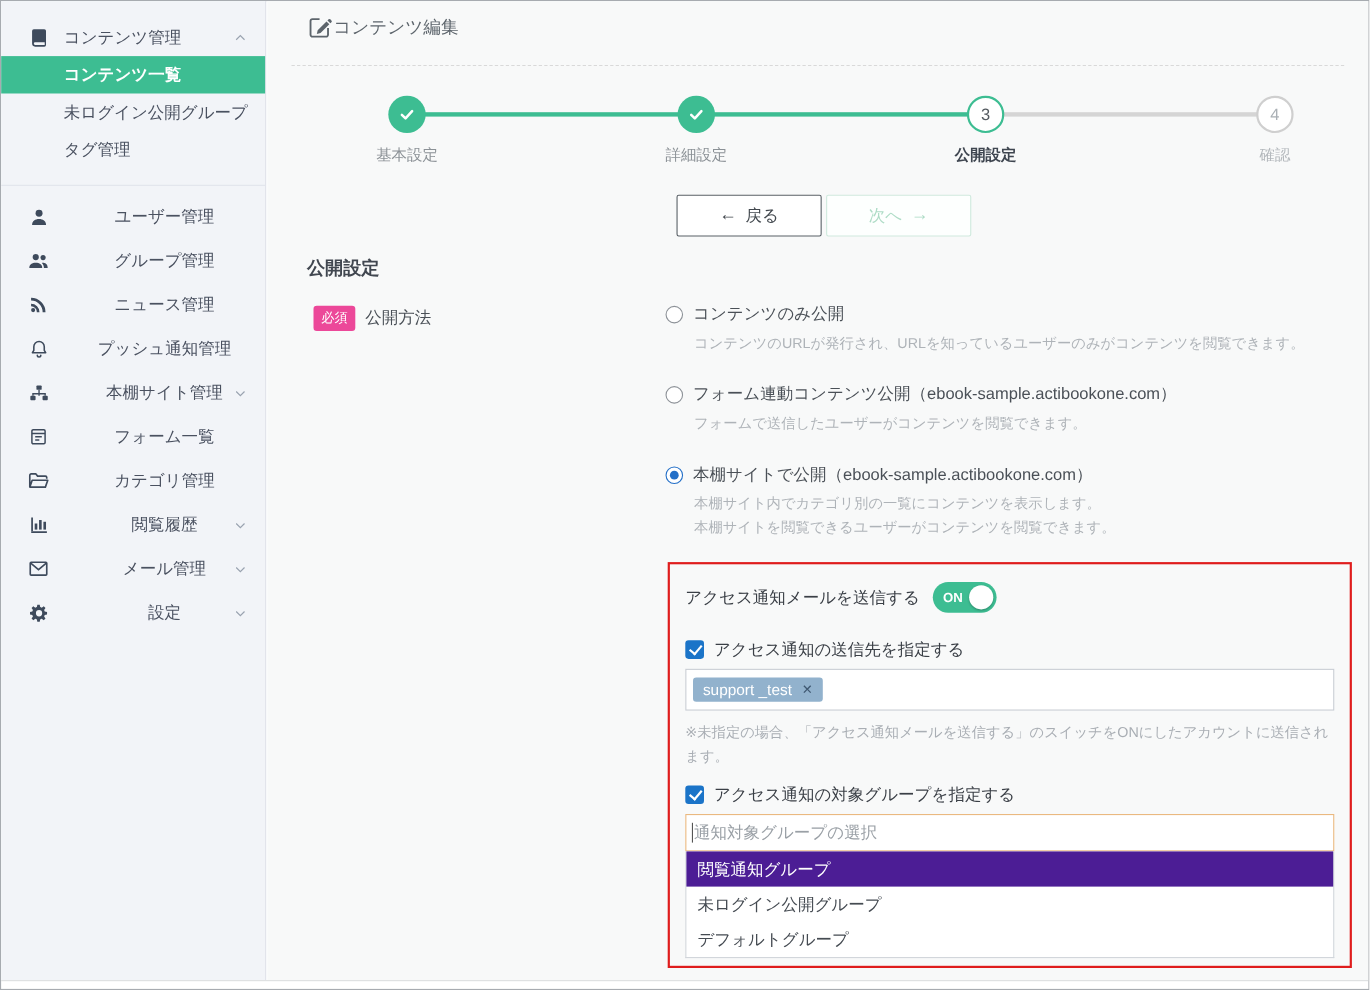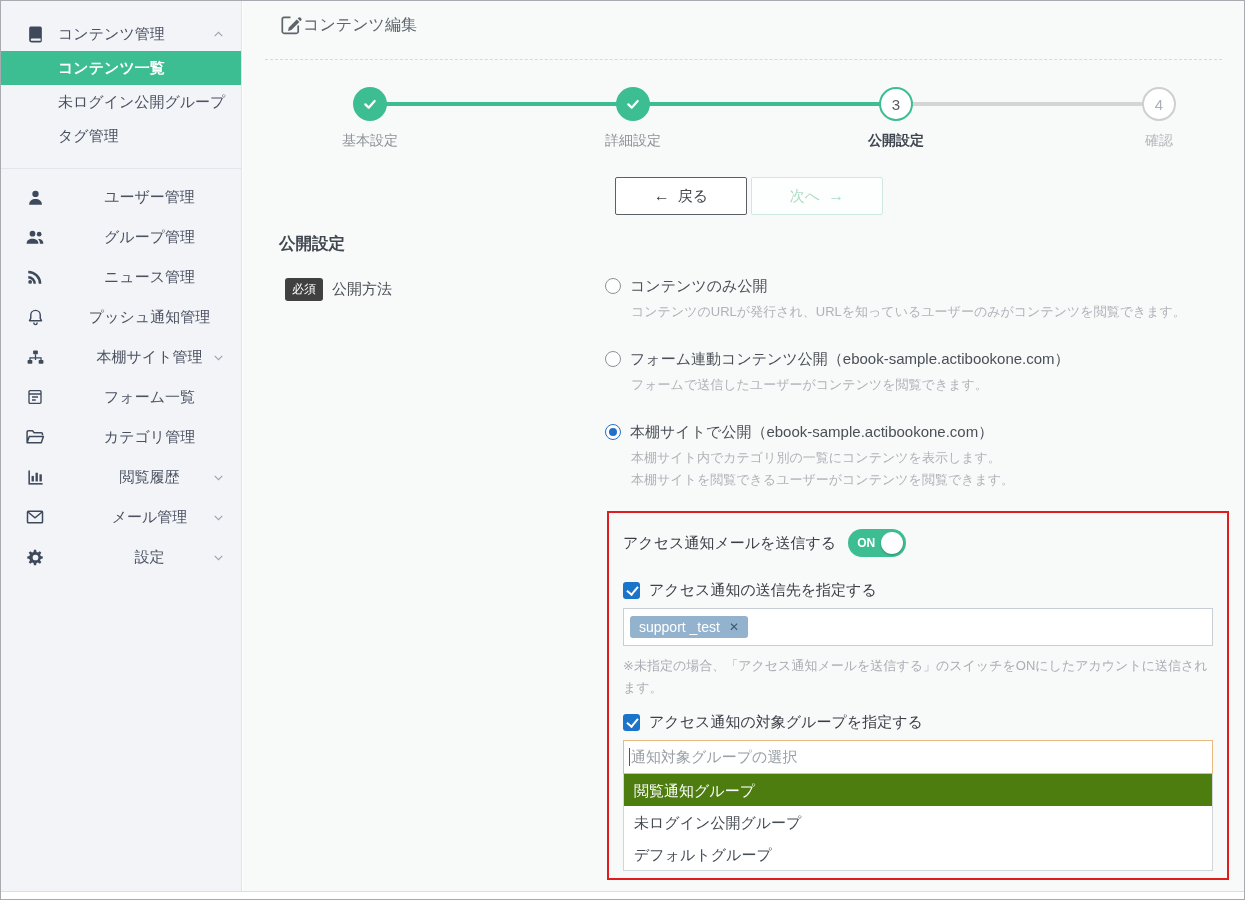--- a/index.html
+++ b/index.html
@@ -40,21 +40,21 @@
   .step.todo .step-label{color:#b2b7bb;}
   
   .btn{position:absolute;top:176px;width:132px;height:38px;box-sizing:border-box;font-size:15px;
        display:flex;align-items:center;justify-content:center;gap:8px;cursor:pointer;border-radius:2px;}
   .btn-back{left:372px;background:#fff;border:1px solid #596066;color:#42484e;}
   .btn-next{left:508px;background:#fdfffe;border:1px solid #cfe9dd;color:#aedcc6;}
   .btn .arrow{font-weight:bold;font-size:16px;}
   
   .section-title{position:absolute;left:36px;top:232px;font-size:16.5px;font-weight:bold;color:#414750;}
   .field-label-row{position:absolute;left:42px;top:277px;display:flex;align-items:center;}
-  .req-badge{background:#404040;color:#fff;font-size:12px;padding:3px 7px;border-radius:3px;}
+  .req-badge{background:#ec4899;color:#fff;font-size:12px;padding:3px 7px;border-radius:3px;}
   .field-label{margin-left:9px;font-size:15px;color:#4a5057;}
   
   .radio-group{position:absolute;left:362px;top:274px;width:640px;}
   .radio-option{margin-bottom:26px;}
   .radio-row{display:flex;align-items:center;gap:9px;font-size:15px;color:#4a5057;line-height:22px;cursor:pointer;}
   .radio{width:16px;height:16px;border-radius:50%;box-sizing:border-box;background:#fff;flex:none;}
   .radio.off{border:1px solid #8d9298;}
   .radio.on{border:1px solid #2470c8;position:relative;}
   .radio.on::after{content:"";position:absolute;left:3px;top:3px;width:8px;height:8px;border-radius:50%;background:#2470c8;}
   .radio-desc{margin:4px 0 0 26px;font-size:13px;color:#aeb3b8;line-height:21px;}
@@ -75,21 +75,21 @@
             font-size:14px;padding:3px 9px;border-radius:3px;}
   .tag-x{color:#3f5871;font-weight:bold;font-size:12px;cursor:pointer;}
   .note{margin-top:9px;font-size:13px;color:#a9aeb4;line-height:22px;width:592px;}
   .group-check{margin-top:14px;}
   .group-select{margin-top:8px;height:34px;box-sizing:border-box;border:1px solid #eab980;background:#fff;
                 display:flex;align-items:center;padding:0 5px;cursor:text;}
   .caret-bar{width:1px;height:18px;background:#555;margin-right:1px;}
   .select-placeholder{font-size:15px;color:#9aa0a6;}
   .dropdown{background:#fff;border:1px solid #d2d6db;border-top:none;}
   .dropdown-option{font-size:15px;color:#454b52;padding:5.5px 10px;line-height:21px;cursor:pointer;}
-  .dropdown-option.highlighted{background:#4d7c0f;color:#fff;}
+  .dropdown-option.highlighted{background:#4c1d95;color:#fff;}
   svg{display:block;}
 </style>
 </head>
 <body>
 
 <div class="page">
 
   <aside class="sidebar">
     <div class="nav-item">
       <span class="nav-icon">

